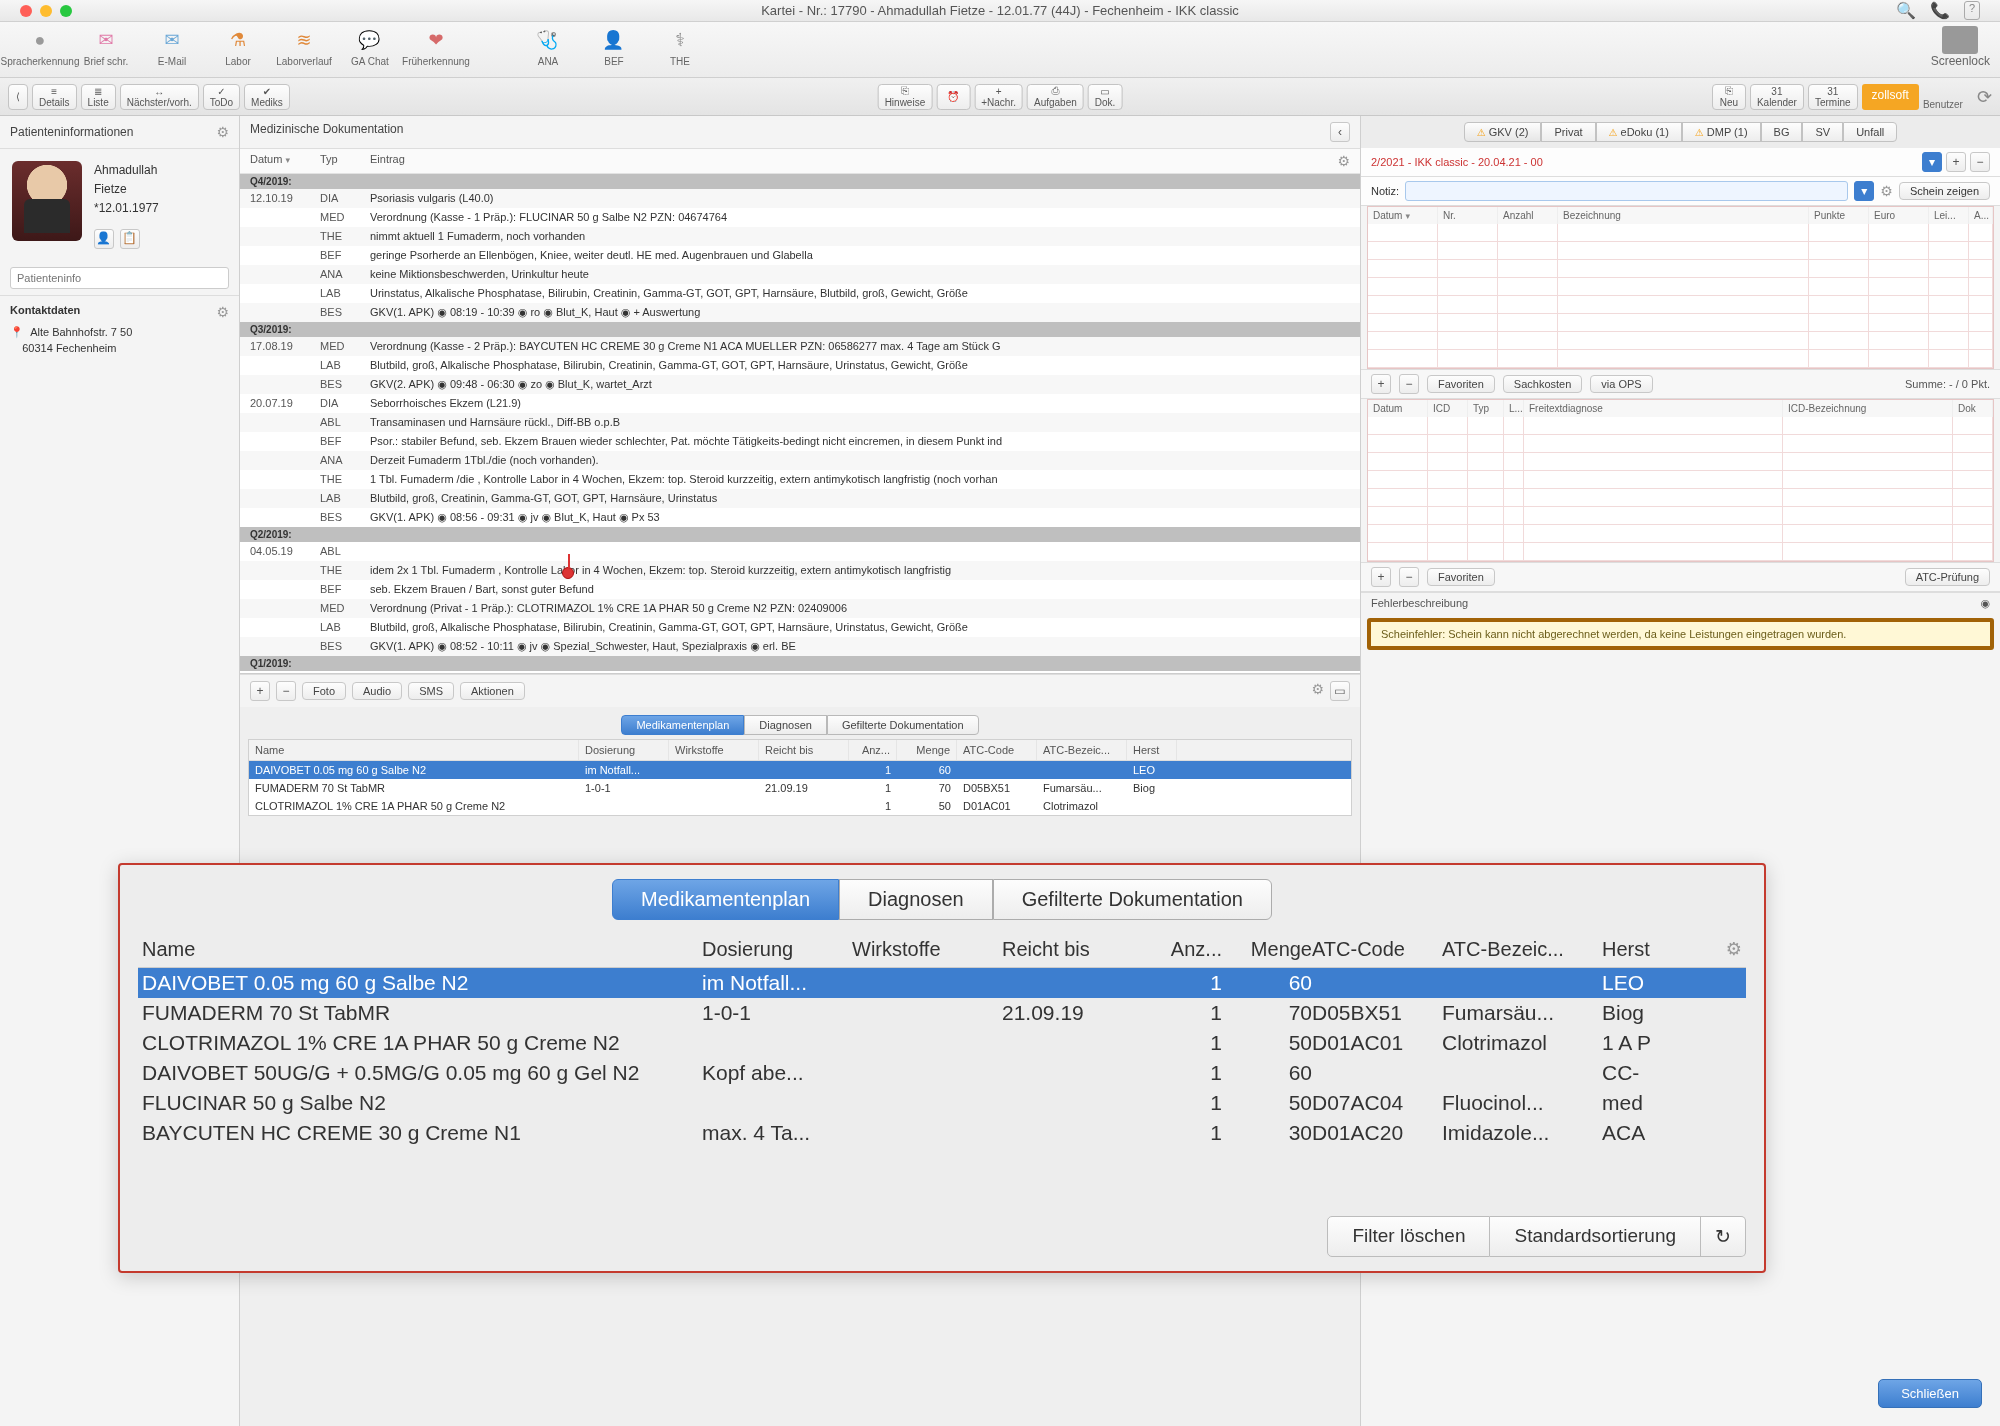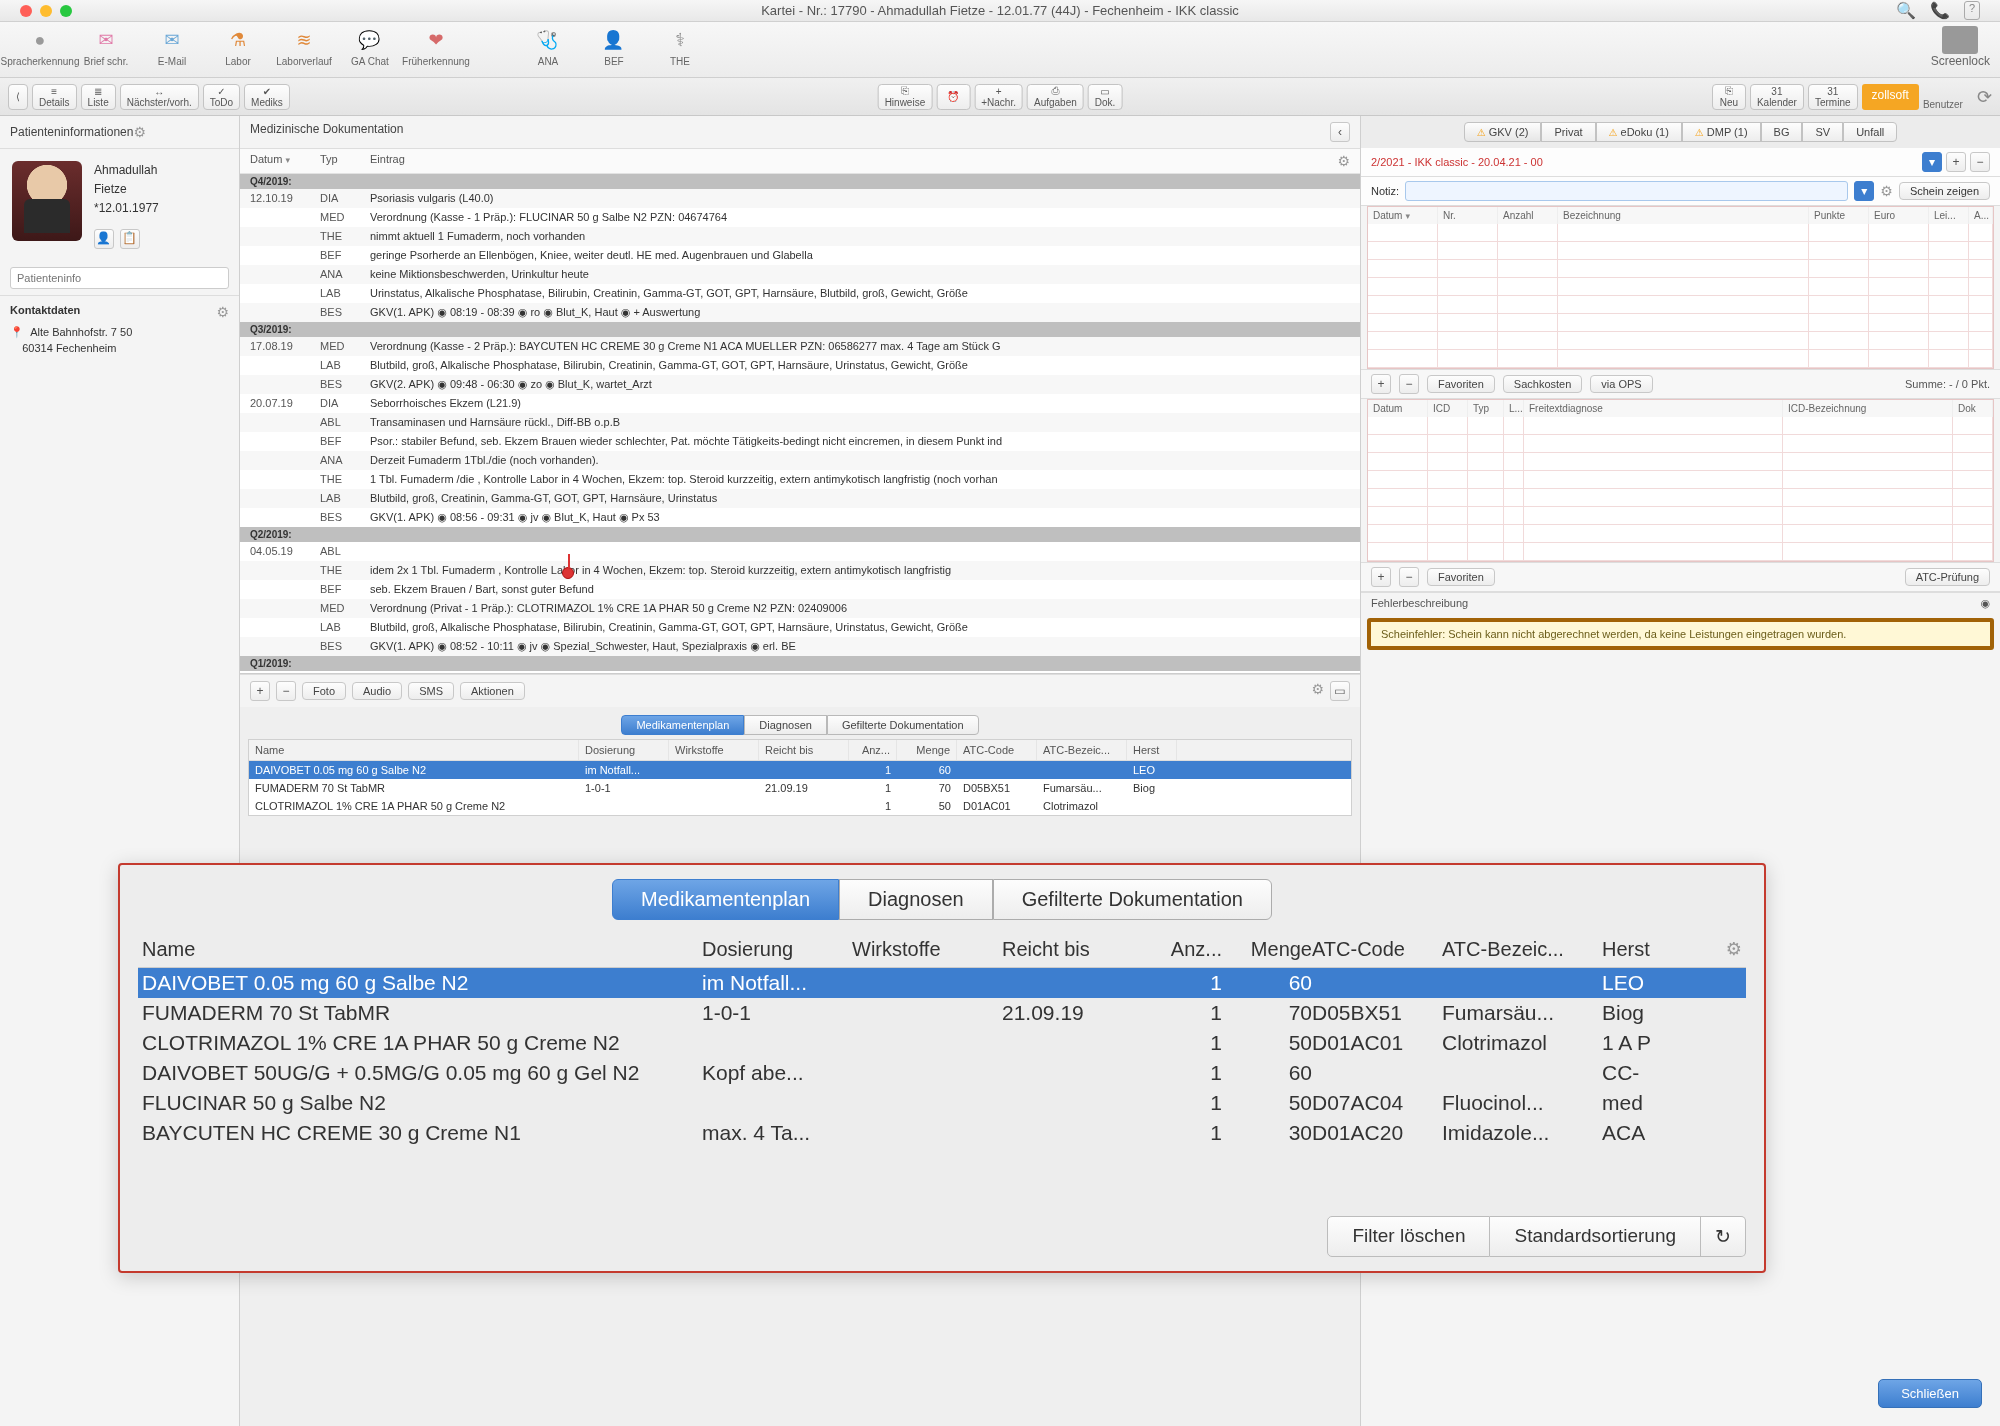--- a/index.html
+++ b/index.html
@@ -30,21 +30,21 @@
 .sub-right { margin-left:auto; display:flex; gap:6px; align-items:center; }
 .zollsoft { background:#f5a623; color:#fff; padding:4px 10px; border-radius:3px; font-size:12px; }
 
 
 .main { display:flex; height: calc(100% - 22px - 56px - 38px); }
 .col-left { width: 240px; border-right: 1px solid #cfcfcf; background:#f4f4f4; }
 .col-mid { flex:1; display:flex; flex-direction:column; background:#fff; min-width:0; }
 .col-right { width:640px; border-left:1px solid #cfcfcf; background:#f4f4f4; display:flex; flex-direction:column; }
 
 
-.panel-head { padding:8px 10px; display:flex; justify-content:flex-start; align-items:center; font-size:12px; color:#444; border-bottom:1px solid #ddd; }
+.panel-head { padding:8px 10px; display:flex; justify-content:space-between; align-items:center; font-size:12px; color:#444; border-bottom:1px solid #ddd; }
 .gear { color:#999; font-size:14px; }
 .pat-block { padding:12px; display:flex; gap:12px; align-items:flex-start; }
 .avatar { width:70px; height:80px; background: radial-gradient(circle at 50% 30%, #e8c9a8 0 30%, transparent 31%), linear-gradient(#6b2d2d,#3d1818); border-radius:6px; position:relative; }
 .avatar::after { content:""; position:absolute; bottom:8px; left:50%; transform:translateX(-50%); width:46px; height:34px; background:#2b2b2b; border-radius:6px 6px 0 0; }
 .pat-name { font-size:12px; line-height:1.6; }
 .pat-info-input { margin:6px 10px; width:calc(100% - 20px); height:22px; border:1px solid #ccc; border-radius:3px; padding:0 6px; font-size:11px; color:#999; background:#fff; }
 .contact-box { border-top:1px solid #ddd; padding:8px 10px; }
 .contact-box .addr { font-size:11px; line-height:1.5; margin-top:4px; }
 
 
@@ -335,21 +335,21 @@
           <div class="dc-txt">keine Miktionsbeschwerden, Urinkultur heute</div>
         </div>
         <div class="drow">
           <div class="dc-date"></div>
           <div class="dc-typ">LAB</div>
           <div class="dc-txt">Urinstatus, Alkalische Phosphatase, Bilirubin, Creatinin, Gamma-GT, GOT, GPT, Harnsäure, Blutbild, groß, Gewicht, Größe</div>
         </div>
         <div class="drow">
           <div class="dc-date"></div>
           <div class="dc-typ">BES</div>
-          <div class="dc-txt">GKV(1. APK) ◉ 08:19 - 08:39 ◉ ro ◉ Blut_K, Haut ◉ + Auswertung</div>
+          <div class="dc-txt">GKV(1. APK) ◉ 08:19 - 10:39 ◉ ro ◉ Blut_K, Haut ◉ + Auswertung</div>
         </div>
         <div class="qrow">Q3/2019:</div>
         <div class="drow">
           <div class="dc-date">17.08.19</div>
           <div class="dc-typ">MED</div>
           <div class="dc-txt">Verordnung (Kasse - 2 Präp.): BAYCUTEN HC CREME 30 g Creme N1 ACA MUELLER PZN: 06586277 max. 4 Tage am Stück G</div>
         </div>
         <div class="drow">
           <div class="dc-date"></div>
           <div class="dc-typ">LAB</div>

